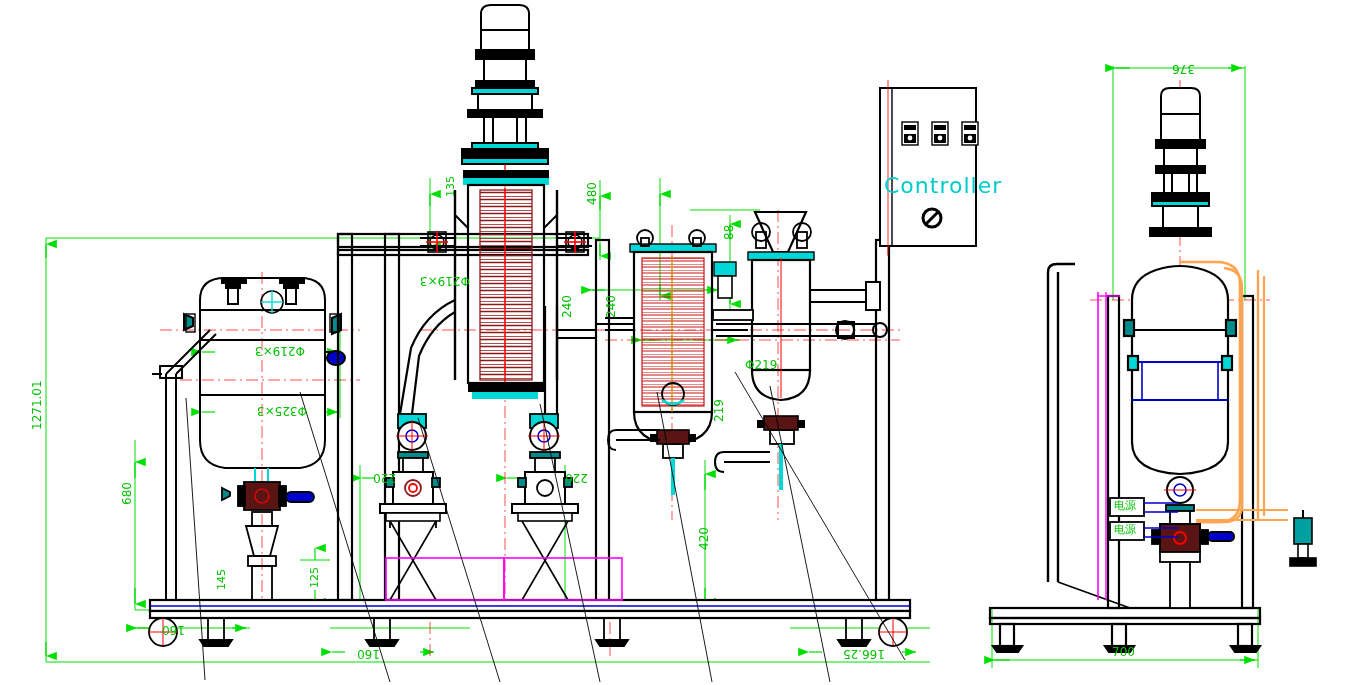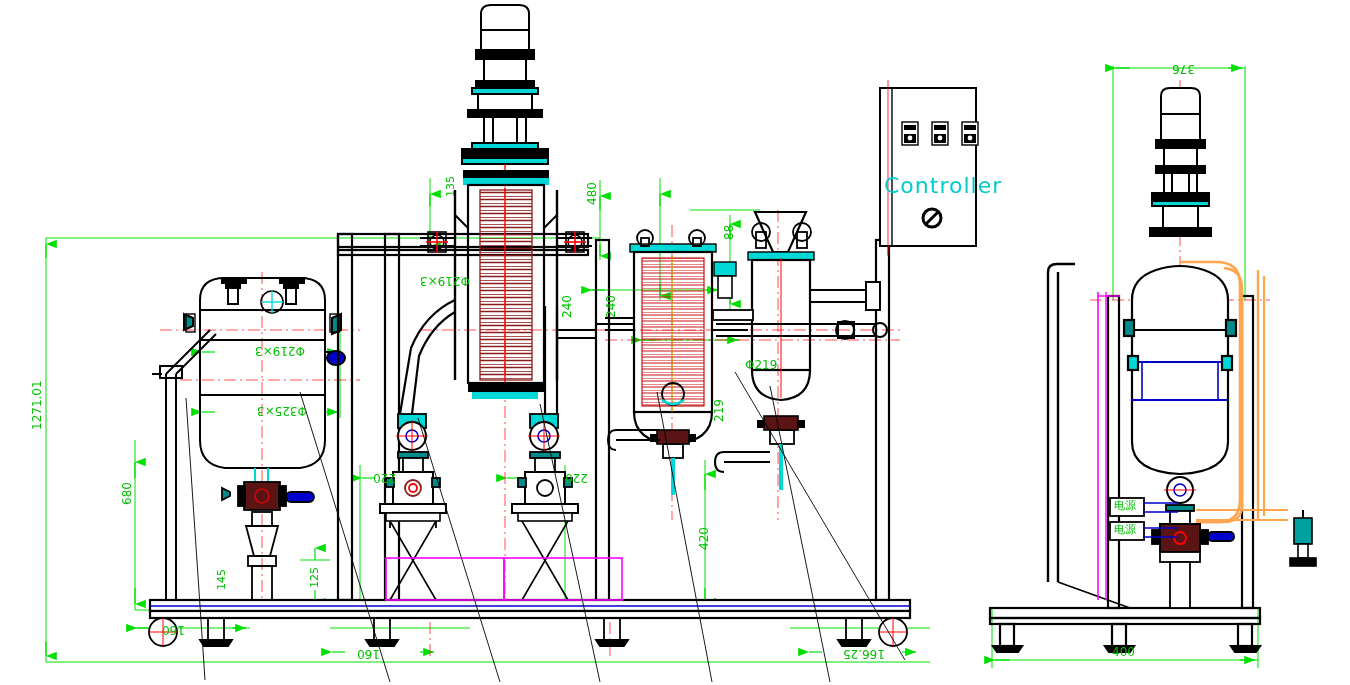--- a/index.html
+++ b/index.html
@@ -567,21 +567,21 @@
   <div style="position:absolute;left:308px;top:588px;transform:rotate(-90deg);transform-origin:left top;
               color:#00c000;font-size:11px;white-space:nowrap;">125</div>
 
   <div style="position:absolute;left:215px;top:590px;transform:rotate(-90deg);transform-origin:left top;
               color:#00c000;font-size:11px;white-space:nowrap;">145</div>
 
   <div style="position:absolute;left:1195px;top:76px;transform:rotate(180deg);transform-origin:left top;
               color:#00c000;font-size:12px;white-space:nowrap;">376</div>
 
   <div style="position:absolute;left:1112px;top:645px;
-              color:#00c000;font-size:12px;white-space:nowrap;">400</div>
+              color:#00c000;font-size:12px;white-space:nowrap;">700</div>
 
   <div style="position:absolute;left:1114px;top:498px;
               color:#00c000;font-size:11px;white-space:nowrap;">电源</div>
   <div style="position:absolute;left:1114px;top:522px;
               color:#00c000;font-size:11px;white-space:nowrap;">电源</div>
 
   <div style="position:absolute;left:884px;top:173px;
               color:#00cccc;font-size:22px;letter-spacing:1px;white-space:nowrap;">Controller</div>
 
 </div>

